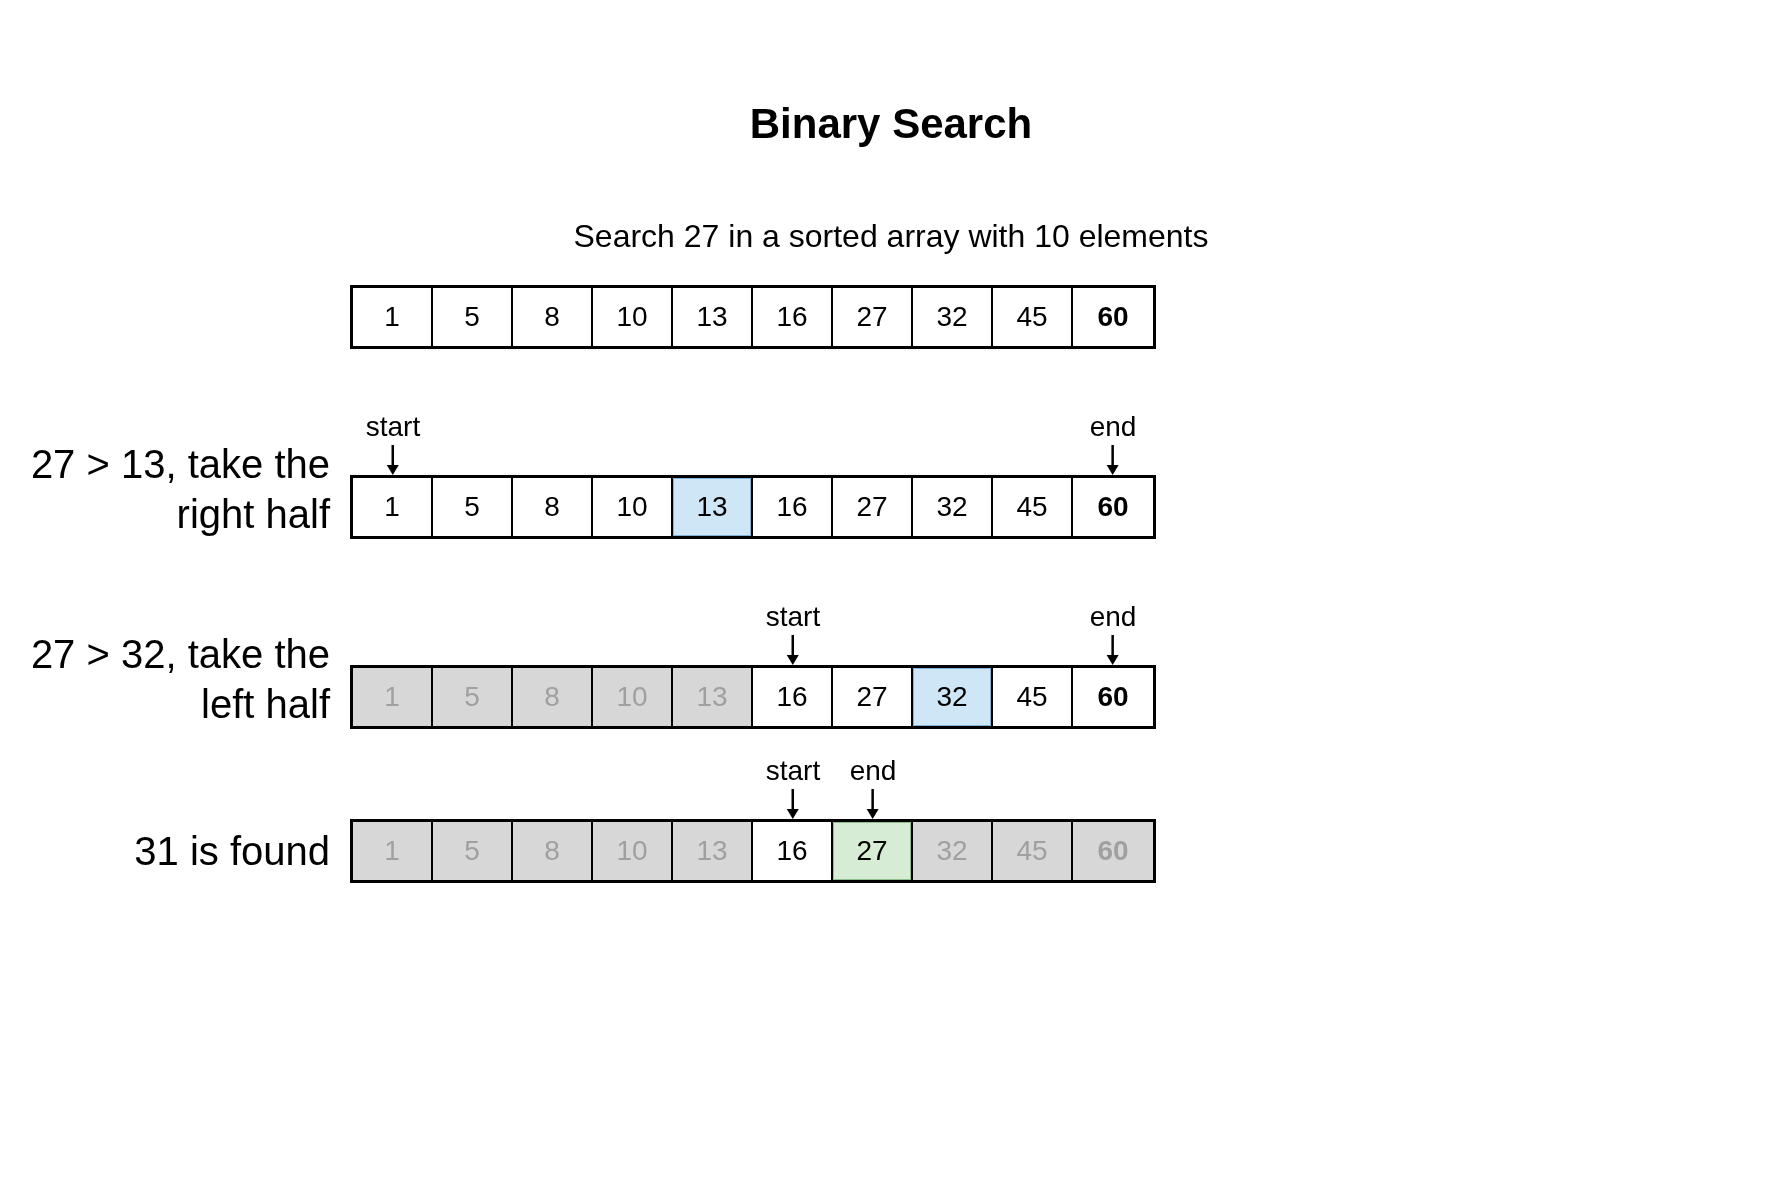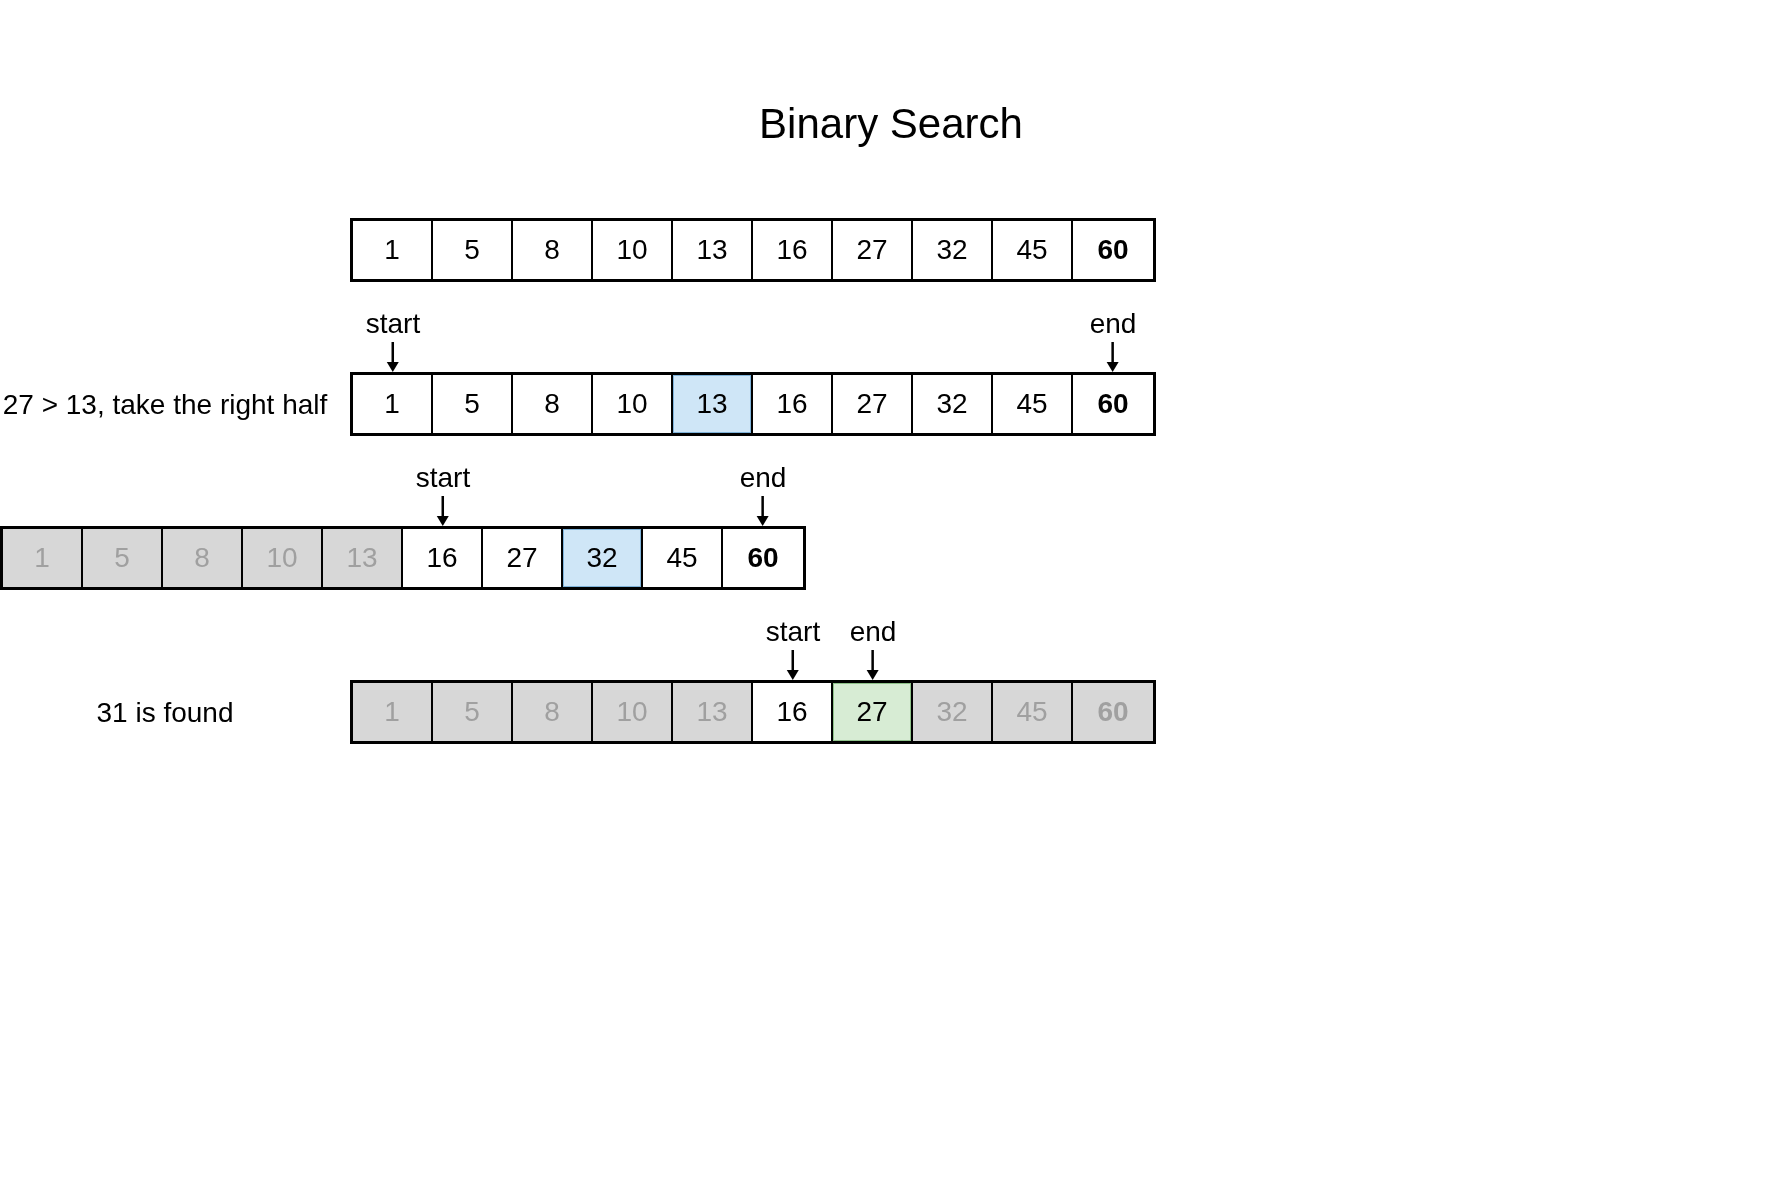--- a/index.html
+++ b/index.html
@@ -10,40 +10,40 @@
     color: #000;
   }
   .page {
     width: 1782px;
     padding-top: 100px;
     box-sizing: border-box;
   }
   .title {
     text-align: center;
     font-size: 42px;
-    font-weight: 400;
+    font-weight: 700;
     margin-bottom: 70px;
   }
   .subtitle {
     text-align: center;
     font-size: 32px;
     font-weight: 400;
     margin-bottom: 30px;
   }
   .step-row {
     display: flex;
     align-items: flex-end;
     margin-bottom: 34px;
   }
   .caption-col {
     width: 350px;
     box-sizing: border-box;
     padding-right: 20px;
-    text-align: center;
-    font-size: 28px;
+    text-align: right;
+    font-size: 40px;
     line-height: 1.25;
     align-self: center;
     padding-top: 56px; 
   }
   .caption-col.no-arrows { padding-top: 0; }
   .array-col {
     position: relative;
   }
   .arrow-row {
     position: relative;
@@ -93,20 +93,21 @@
   .cell.dim {
     background: #d7d7d7;
     color: #a0a0a0;
   }
 </style>
 </head>
 <body>
 
 <div class="page">
   <div class="title">Binary Search</div>
+  <div class="subtitle">Search 27 in a sorted array with 10 elements</div>
   <div id="steps">
       <div class="step-row">
         <div class="caption-col no-arrows"></div>
         <div class="array-col">
           <div class="array">
             <div class="cell">1</div>
             <div class="cell">5</div>
             <div class="cell">8</div>
             <div class="cell">10</div>
             <div class="cell">13</div>
@@ -149,20 +150,21 @@
             <div class="cell mid-blue">13</div>
             <div class="cell">16</div>
             <div class="cell">27</div>
             <div class="cell">32</div>
             <div class="cell">45</div>
             <div class="cell">60</div>
           </div>
         </div>
       </div>
       <div class="step-row">
+        <div class="caption-col">27 &gt; 32, take the left half</div>
         <div class="array-col">
           <div class="arrow-row">
             <div class="pointer" style="left: 443px;">
               <div class="lbl">start</div>
               <span>
                 <svg width="18" height="30" viewBox="0 0 18 30">
                   <line x1="9" y1="0" x2="9" y2="22" stroke="#000" stroke-width="2.5"></line>
                   <polygon points="9,30 3,20 15,20" fill="#000"></polygon>
                 </svg>
               </span>

